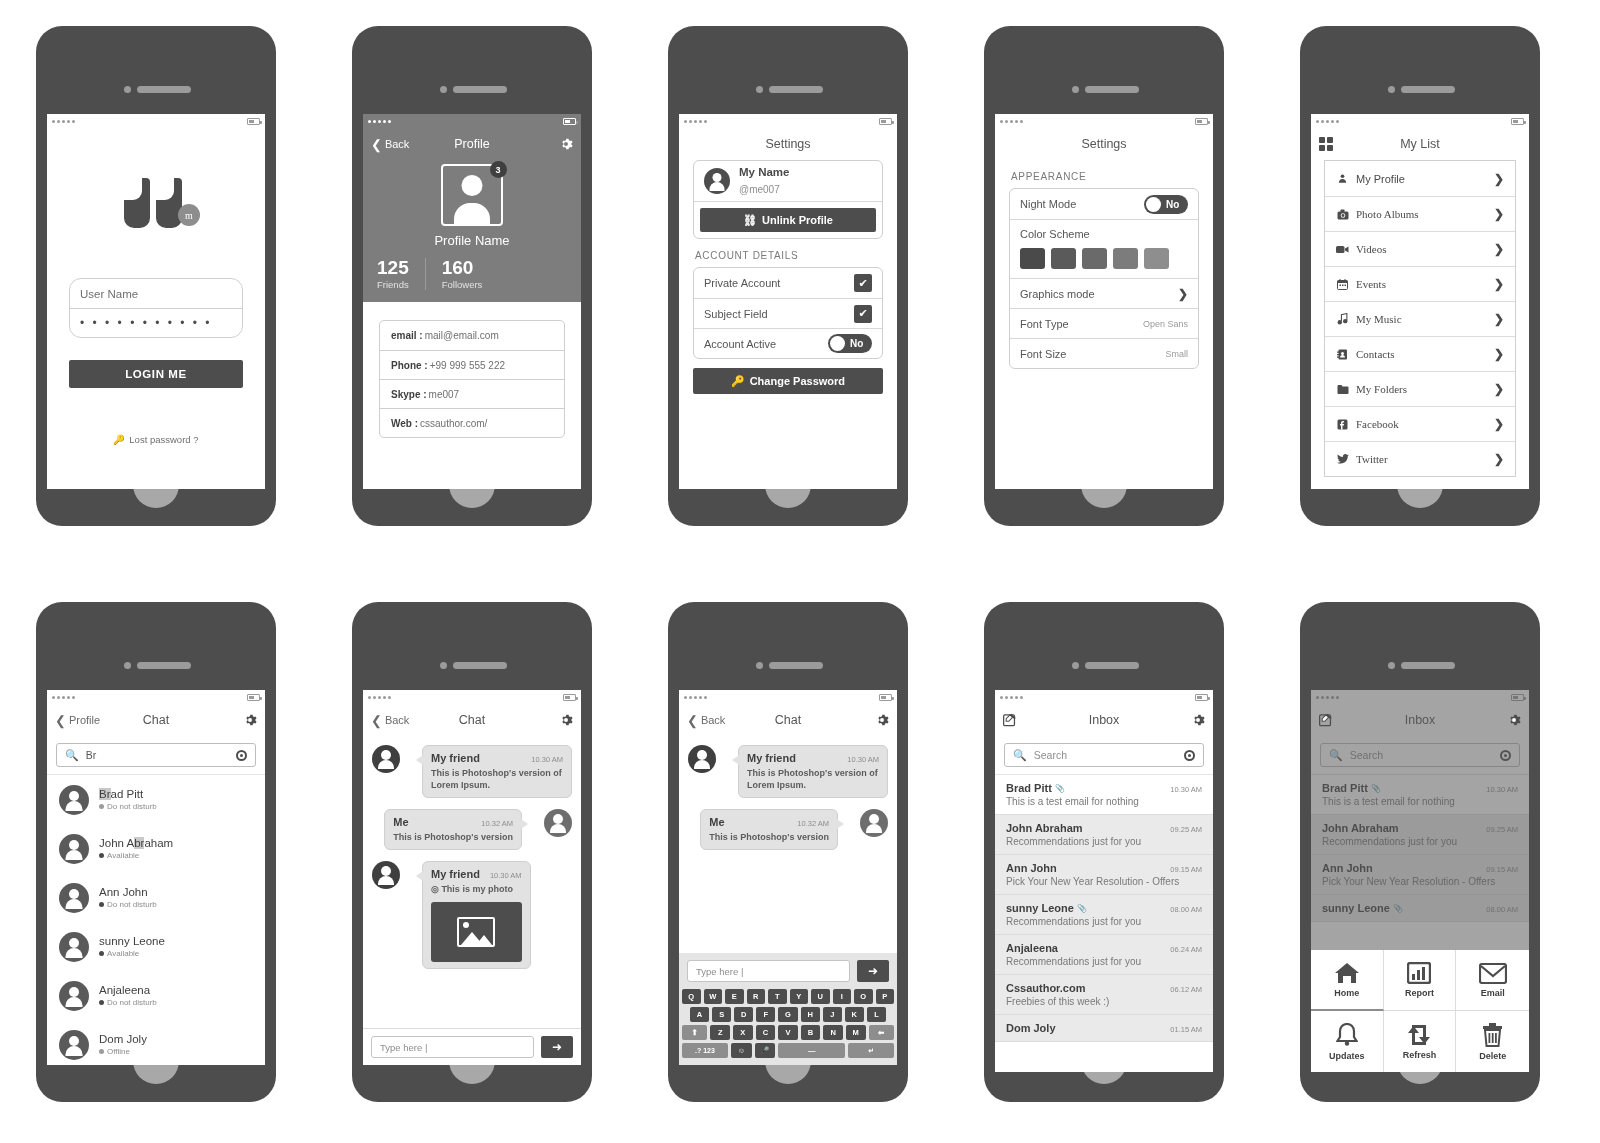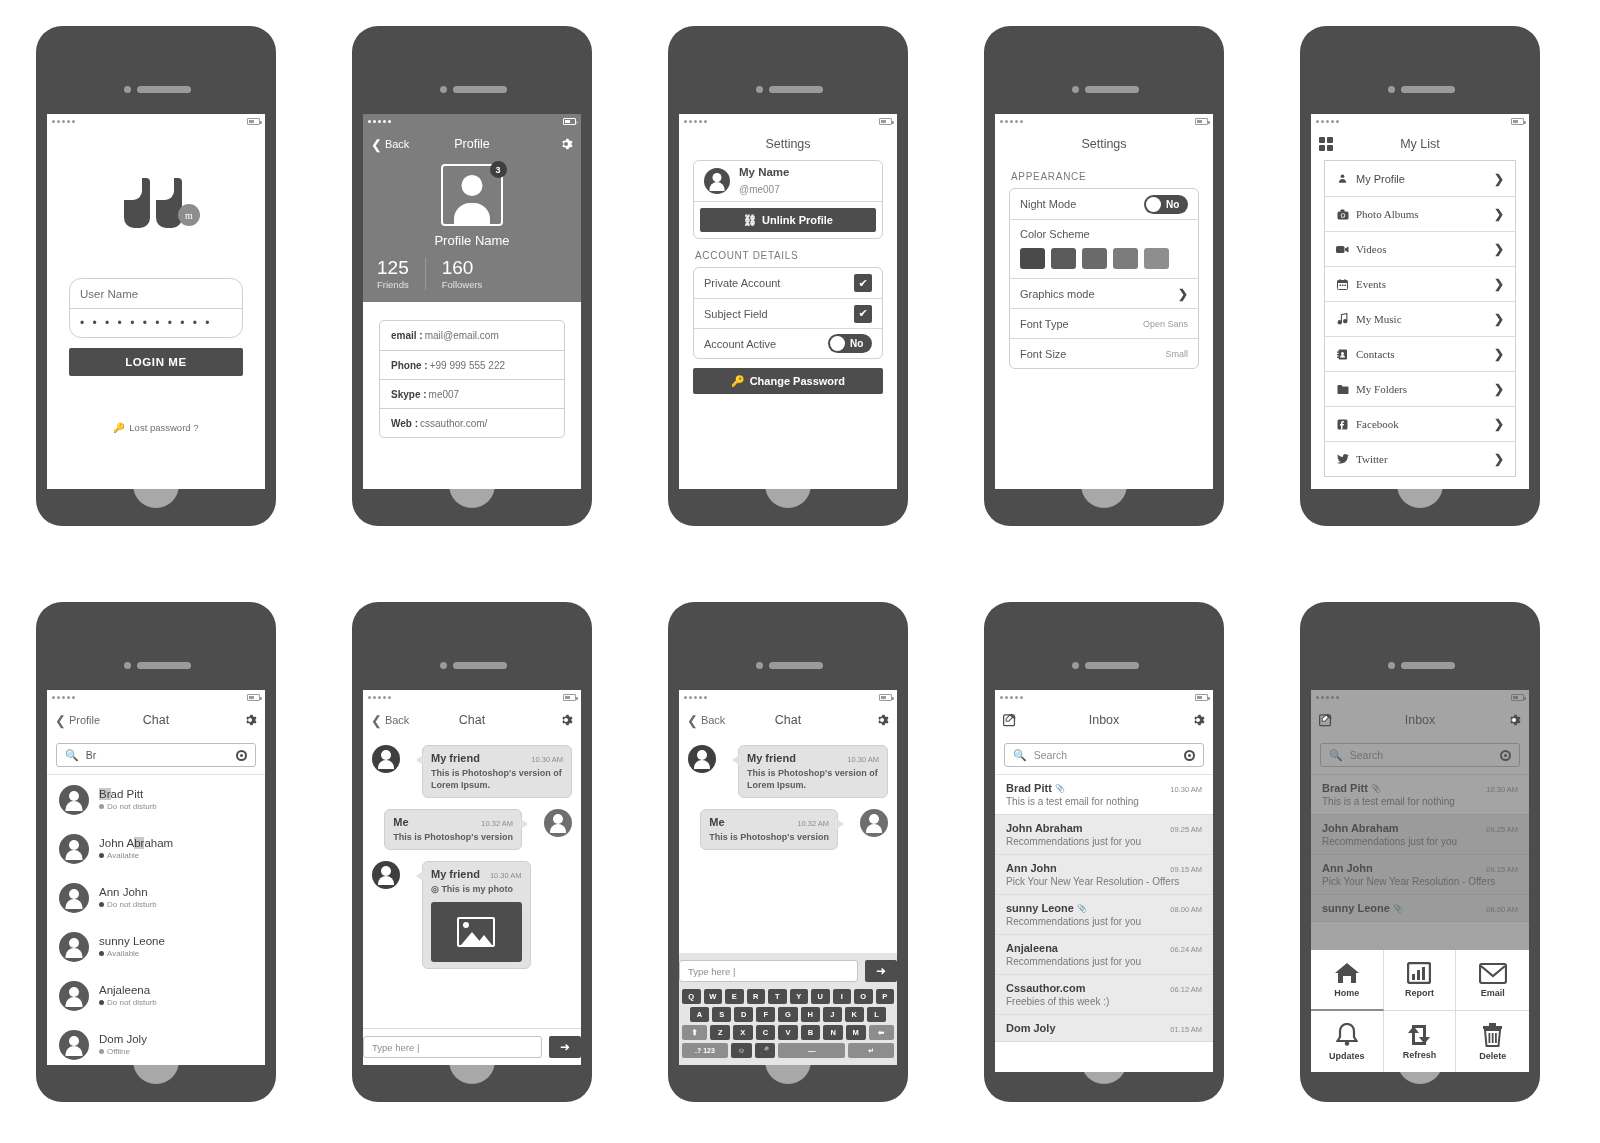--- a/index.html
+++ b/index.html
@@ -39,37 +39,37 @@
   .login-body{padding:0 22px;box-sizing:border-box;height:361px;position:relative;}
   .logo-wrap{display:flex;justify-content:center;align-items:center;height:150px;position:relative;}
   .quote{font-size:0;position:relative;}
   .q-mark{display:inline-block;width:26px;height:50px;background:#4d4d4d;border-radius:4px 4px 10px 10px;position:relative;margin-right:6px;}
   .q-mark::after{content:"";position:absolute;top:0;left:0;width:18px;height:22px;background:#fff;border-radius:0 0 9px 0;}
   .q-badge{position:absolute;right:-12px;bottom:2px;width:22px;height:22px;border-radius:50%;background:#8d8d8d;color:#fff;font-size:10px;display:flex;align-items:center;justify-content:center;font-family:"Liberation Serif",serif;}
   .field-group{border:1px solid #cfcfcf;border-radius:12px;overflow:hidden;}
   .field{height:29px;display:flex;align-items:center;padding:0 10px;font-size:11.5px;color:#6f6f6f;box-sizing:border-box;}
   .field + .field{border-top:1px solid #cfcfcf;}
   .pw-dots{letter-spacing:2.5px;font-size:12px;color:#4d4d4d;}
-  .login-btn{margin-top:10px;height:28px;background:#4d4d4d;color:#fff;display:flex;align-items:center;justify-content:center;font-size:11.5px;font-weight:bold;letter-spacing:.6px;border-radius:2px;}
+  .login-btn{margin-top:22px;height:28px;background:#4d4d4d;color:#fff;display:flex;align-items:center;justify-content:center;font-size:11.5px;font-weight:bold;letter-spacing:.6px;border-radius:2px;}
   .lost-pw{margin-top:46px;display:flex;align-items:center;justify-content:center;gap:4px;font-size:9.5px;color:#6f6f6f;}
 
   
   .pf-head{background:#7d7d7d;padding-bottom:12px;}
   .pf-nav .title,.pf-nav .left,.pf-nav .right{color:#fff;}
   .pf-nav .chev-l{color:#fff;}
   .pf-ava-wrap{display:flex;justify-content:center;margin-top:4px;position:relative;}
   .pf-ava{width:58px;height:58px;border:2px solid #fff;border-radius:4px;position:relative;overflow:hidden;}
   .pf-ava .head{position:absolute;top:9px;left:50%;transform:translateX(-50%);width:21px;height:21px;border-radius:50%;background:#fff;}
   .pf-ava .body{position:absolute;bottom:-3px;left:50%;transform:translateX(-50%);width:36px;height:24px;border-radius:16px 16px 0 0;background:#fff;}
   .pf-badge{position:absolute;width:17px;height:17px;border-radius:50%;background:#3f3f3f;color:#fff;font-size:9px;display:flex;align-items:center;justify-content:center;top:-3px;margin-left:52px;font-weight:bold;}
   .pf-name{text-align:center;color:#fff;font-size:13px;margin-top:7px;}
   .pf-stats{display:flex;padding:10px 0 0 14px;color:#fff;}
   .pf-stat{padding-right:16px;}
   .pf-stat + .pf-stat{border-left:1px solid #9a9a9a;padding-left:16px;}
-  .pf-num{font-size:19px;font-weight:normal;line-height:1;}
+  .pf-num{font-size:19px;font-weight:bold;line-height:1;}
   .pf-lbl{font-size:9.5px;color:#e2e2e2;margin-top:2px;}
   .pf-info{padding:18px 16px;box-sizing:border-box;}
   .pf-card{border:1px solid #cfcfcf;border-radius:5px;overflow:hidden;}
   .pf-row{height:29px;display:flex;align-items:center;padding:0 11px;font-size:10px;color:#6f6f6f;box-sizing:border-box;}
   .pf-row + .pf-row{border-top:1px solid #cfcfcf;}
   .pf-row b{color:#3f3f3f;margin-right:2px;}
 
   
   .st-body{padding:0 14px;box-sizing:border-box;}
   .card{border:1px solid #cfcfcf;border-radius:6px;overflow:hidden;background:#fff;}
@@ -136,21 +136,21 @@
   .bubble.mine::before{left:auto;right:-7px;border-right:none;border-left:7px solid #e2e2e2;}
   .b-head{display:flex;align-items:baseline;gap:10px;}
   .b-name{font-size:11px;font-weight:bold;color:#3f3f3f;flex:1;}
   .b-time{font-size:7.5px;color:#8d8d8d;}
   .b-text{font-size:9px;color:#5c5c5c;margin-top:3px;line-height:1.35;font-weight:bold;}
   .photo-box{margin-top:6px;background:#4d4d4d;border-radius:3px;height:60px;display:flex;align-items:center;justify-content:center;}
   .photo-ic{width:34px;height:26px;border:2px solid #fff;border-radius:2px;position:relative;overflow:hidden;}
   .photo-ic .sun{position:absolute;top:3px;left:4px;width:6px;height:6px;border-radius:50%;background:#fff;}
   .photo-ic .mt{position:absolute;bottom:0;left:2px;width:0;height:0;border-left:11px solid transparent;border-right:11px solid transparent;border-bottom:13px solid #fff;}
   .photo-ic .mt2{position:absolute;bottom:0;right:1px;width:0;height:0;border-left:8px solid transparent;border-right:8px solid transparent;border-bottom:10px solid #fff;}
-  .composer{border-top:1px solid #dcdcdc;padding:7px 0;display:flex;gap:7px;align-items:center;background:#fff;box-sizing:border-box;}
+  .composer{border-top:1px solid #dcdcdc;padding:7px 8px;display:flex;gap:7px;align-items:center;background:#fff;box-sizing:border-box;}
   .composer.kb{background:#e5e5e5;border-top:none;}
   .type-box{flex:1;height:22px;border:1px solid #c4c4c4;border-radius:3px;display:flex;align-items:center;padding:0 8px;font-size:9.5px;color:#8d8d8d;background:#fff;box-sizing:border-box;}
   .send-btn{width:32px;height:22px;background:#4d4d4d;border-radius:2px;color:#fff;display:flex;align-items:center;justify-content:center;font-size:12px;}
 
   
   .keyboard{background:#e5e5e5;padding:0 3px 4px 3px;box-sizing:border-box;}
   .krow{display:flex;justify-content:center;gap:3px;margin-bottom:3px;}
   .key{background:#4d4d4d;color:#fff;border-radius:2px;height:15px;min-width:15px;display:flex;align-items:center;justify-content:center;font-size:7.5px;font-weight:bold;flex:1;}
   .key.grey{background:#8d8d8d;}
   .key.sp{flex:3.2;}

